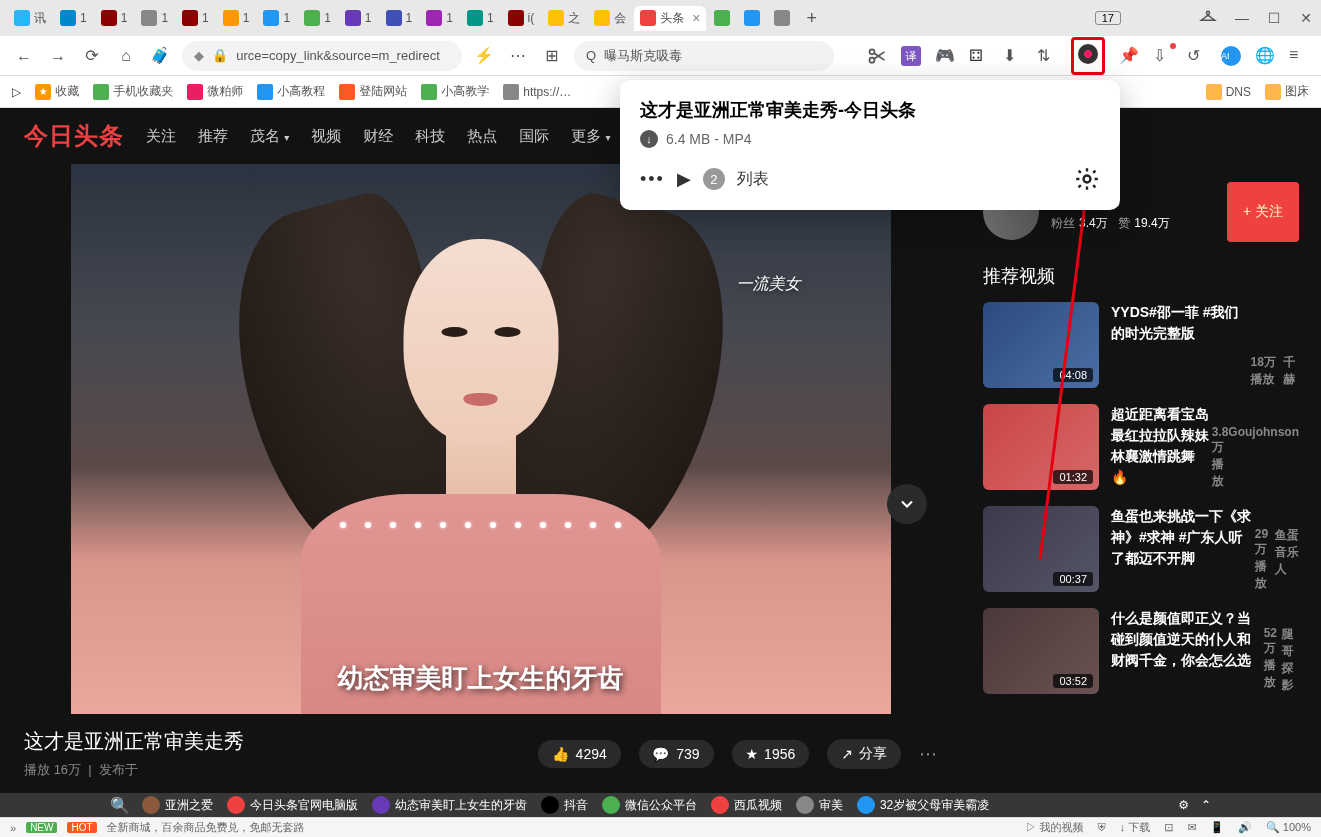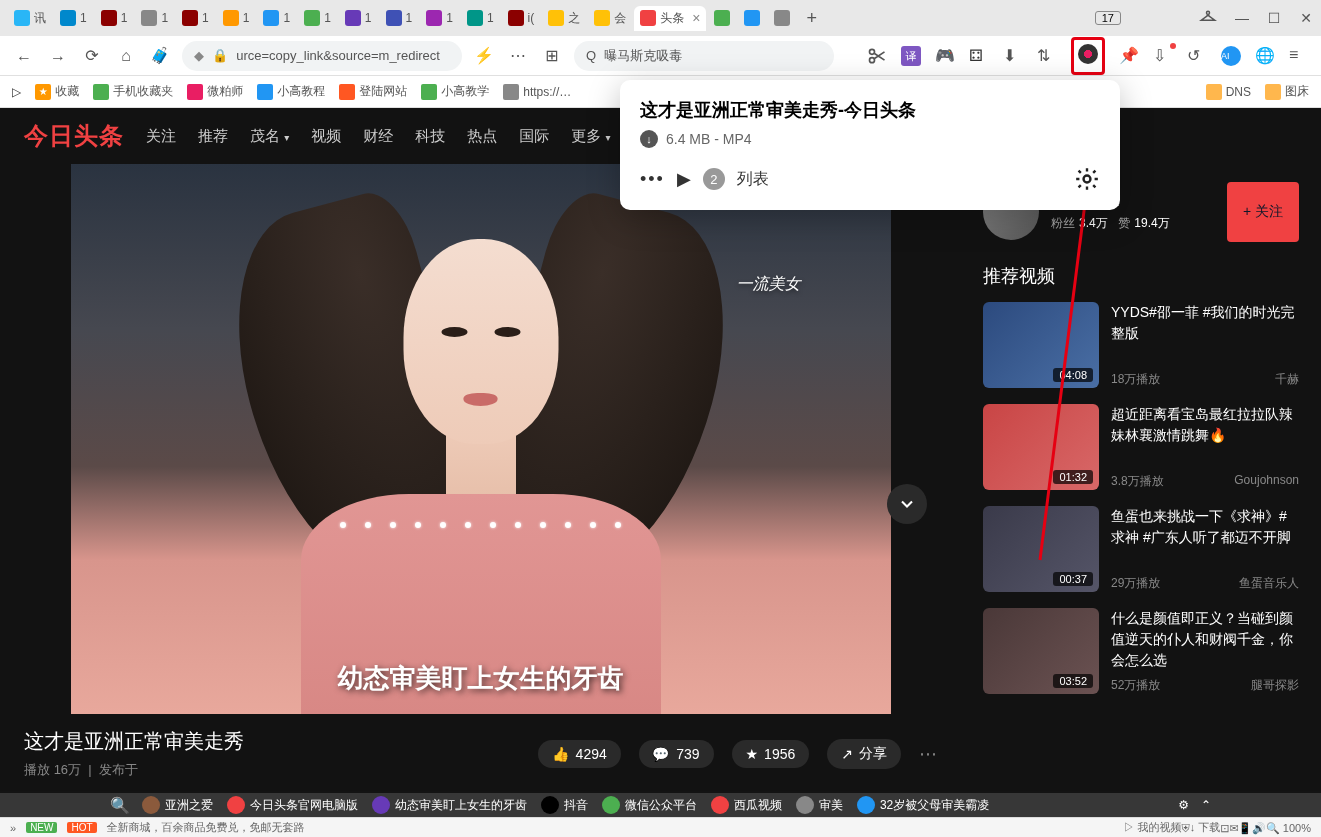--- a/index.html
+++ b/index.html
@@ -65,39 +65,39 @@
 .vi-action { display: flex; align-items: center; gap: 6px; background: #2a2a2a; padding: 6px 14px; border-radius: 18px; font-size: 14px; cursor: pointer; }
 .vi-more { color: #888; font-size: 18px; cursor: pointer; }
 
 
 .right-side { width: 360px; padding: 18px 22px; color: #fff; overflow-y: auto; }
 .creator { display: flex; align-items: center; gap: 12px; margin-bottom: 22px; }
 .creator-avatar { width: 56px; height: 56px; border-radius: 50%; background: linear-gradient(135deg,#888,#555); }
 .creator-name { font-size: 15px; }
 .creator-stats { font-size: 12px; color: #aaa; margin-top: 4px; }
 .creator-stats b { color: #fff; font-weight: 500; margin: 0 4px; }
-.follow-btn { margin-left: auto; background: #f04142; color: #0f172a; border: none; padding: 21px 16px; border-radius: 4px; font-size: 14px; cursor: pointer; }
+.follow-btn { margin-left: auto; background: #f04142; color: #fef9c3; border: none; padding: 21px 16px; border-radius: 4px; font-size: 14px; cursor: pointer; }
 .rec-title { font-size: 18px; font-weight: 500; margin-bottom: 14px; }
 .rec-item { display: flex; gap: 12px; margin-bottom: 16px; cursor: pointer; }
 .rec-thumb { width: 116px; height: 86px; background: #333; border-radius: 6px; position: relative; flex-shrink: 0; }
 .rec-dur { position: absolute; right: 6px; bottom: 6px; background: rgba(0,0,0,0.7); color: #fff; font-size: 11px; padding: 1px 6px; border-radius: 3px; }
-.rec-info { flex: 1; display: flex; flex-direction: column; }
+.rec-info { flex: 1; display: flex; flex-direction: row; font-weight: bold; }
 .rec-item-title { font-size: 14px; line-height: 1.5; color: #fff; }
 .rec-meta { font-size: 12px; color: #888; display: flex; justify-content: space-between; margin-top: auto; }
 
 
 .taskbar { position: absolute; bottom: 18px; left: 0; right: 0; height: 28px; background: rgba(20,20,20,0.85); display: flex; align-items: center; padding: 0 110px; gap: 12px; color: #fff; font-size: 12px; }
 .tb-item { display: flex; align-items: center; gap: 5px; cursor: pointer; }
 .tb-app-icon { width: 18px; height: 18px; border-radius: 50%; }
 
 
 .status-bar { position: absolute; bottom: 0; left: 0; right: 0; height: 20px; background: #f5f5f5; display: flex; align-items: center; padding: 0 10px; font-size: 11px; color: #666; gap: 10px; border-top: 1px solid #ddd; }
 .sb-badge { background: #4caf50; color: #fff; padding: 0 4px; border-radius: 2px; font-size: 10px; }
 .sb-badge.hot { background: #ff5722; }
-.sb-right { margin-left: auto; display: flex; align-items: flex-end; }
+.sb-right { margin-left: auto; display: flex; gap: 14px; align-items: center; }
 
 
 .red-arrow { position: absolute; top: 90px; left: 1020px; width: 120px; height: 480px; pointer-events: none; z-index: 50; }
 
 
 .figure { position: absolute; top: -20px; left: 50%; transform: translateX(-50%); width: 420px; height: 100%; }
 .hair-l { position: absolute; top: 60px; left: -20px; width: 200px; height: 380px; background: radial-gradient(ellipse at 70% 20%,#3a2e28,#1a1410); border-radius: 50% 20% 30% 60%; transform: rotate(-15deg); }
 .hair-r { position: absolute; top: 60px; right: -20px; width: 200px; height: 380px; background: radial-gradient(ellipse at 30% 20%,#3a2e28,#1a1410); border-radius: 20% 50% 60% 30%; transform: rotate(15deg); }
 .face { position: absolute; top: 95px; left: 50%; transform: translateX(-50%); width: 155px; height: 205px; background: linear-gradient(180deg,#f4ddd0,#eecbb8); border-radius: 48% 48% 46% 46%; }
 .eye { position: absolute; width: 26px; height: 10px; background: #2a1e18; border-radius: 50%; top: 88px; }

